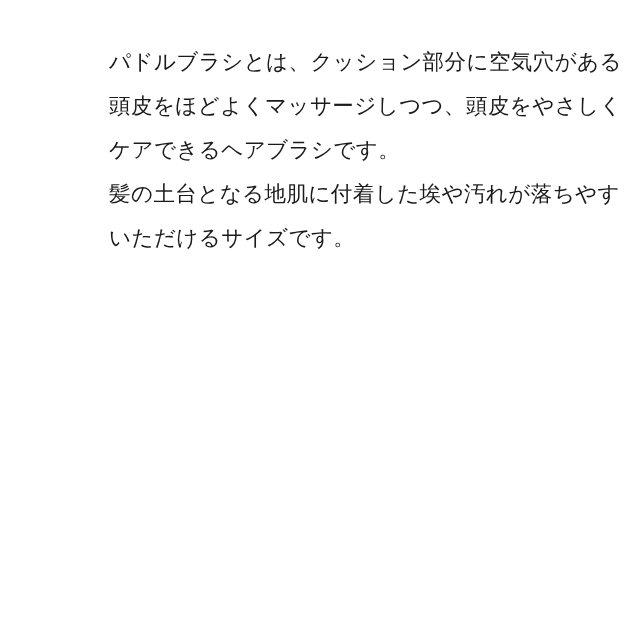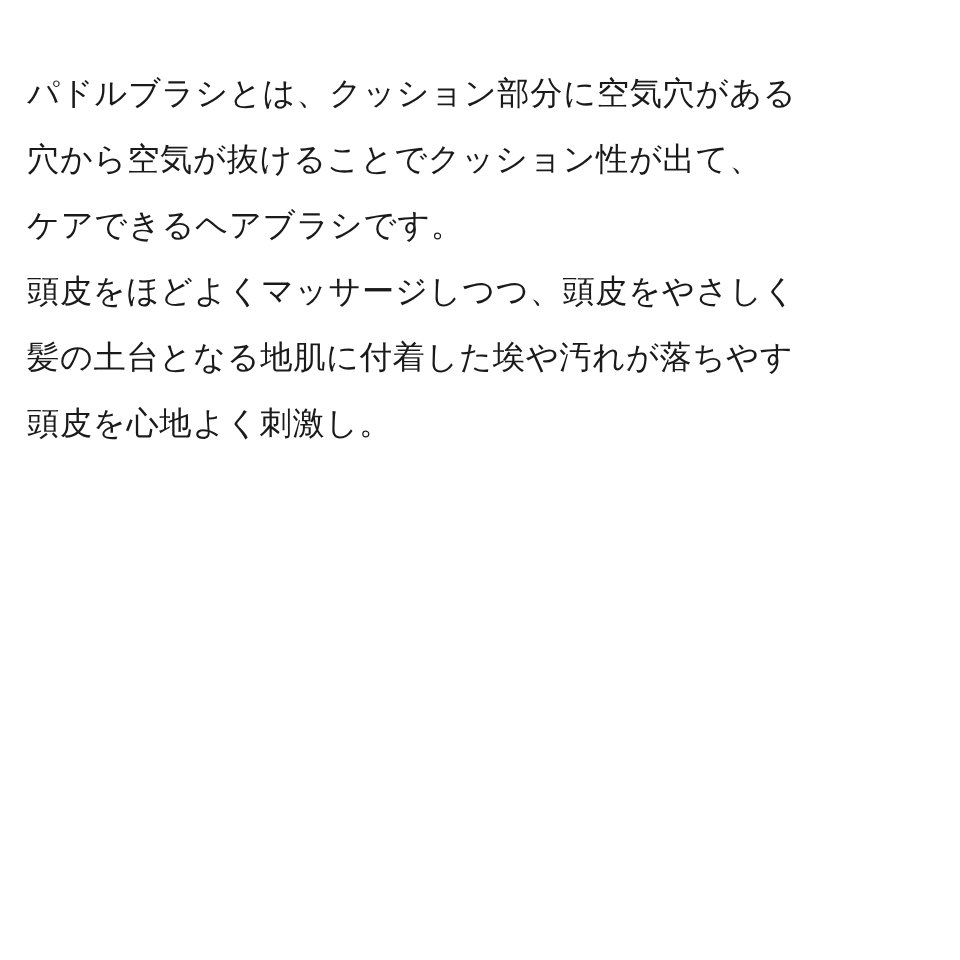--- a/index.html
+++ b/index.html
@@ -15,20 +15,21 @@
   }
   .page {
     box-sizing: border-box;
     width: 640px;
     height: 640px;
     background: #ffffff;
     padding: 40px 18px 0 18px;
     display: flex;
     flex-direction: column;
     justify-content: flex-start;
+    align-items: flex-end;
   }
   .body-copy {
     color: #1a1a1a;
     font-size: 21.5px;
     line-height: 44px;
     letter-spacing: 0.02em;
     text-align: left;
   }
   .para {
     margin: 0;
@@ -46,27 +47,26 @@
 <body>
 
 <div class="page">
   <div class="body-copy">
 
     <p class="para">
       <span class="line">パドルブラシとは、クッション部分に空気穴がある</span>
     </p>
 
     <p class="para">
-      <span class="line">穴から空気が抜けることでクッション性が出て、</span>
+      <span class="line">頭皮をほどよくマッサージしつつ、頭皮をやさしく</span>
       <span class="line">ケアできるヘアブラシです。</span>
-      <span class="line">頭皮をほどよくマッサージしつつ、頭皮をやさしく</span>
     </p>
 
     <p class="para">
       <span class="line">髪の土台となる地肌に付着した埃や汚れが落ちやす</span>
     </p>
 
     <p class="para">
-      <span class="line">頭皮を心地よく刺激し。</span>
+      <span class="line">いただけるサイズです。</span>
     </p>
 
   </div>
 </div>
 
 </body></html>

